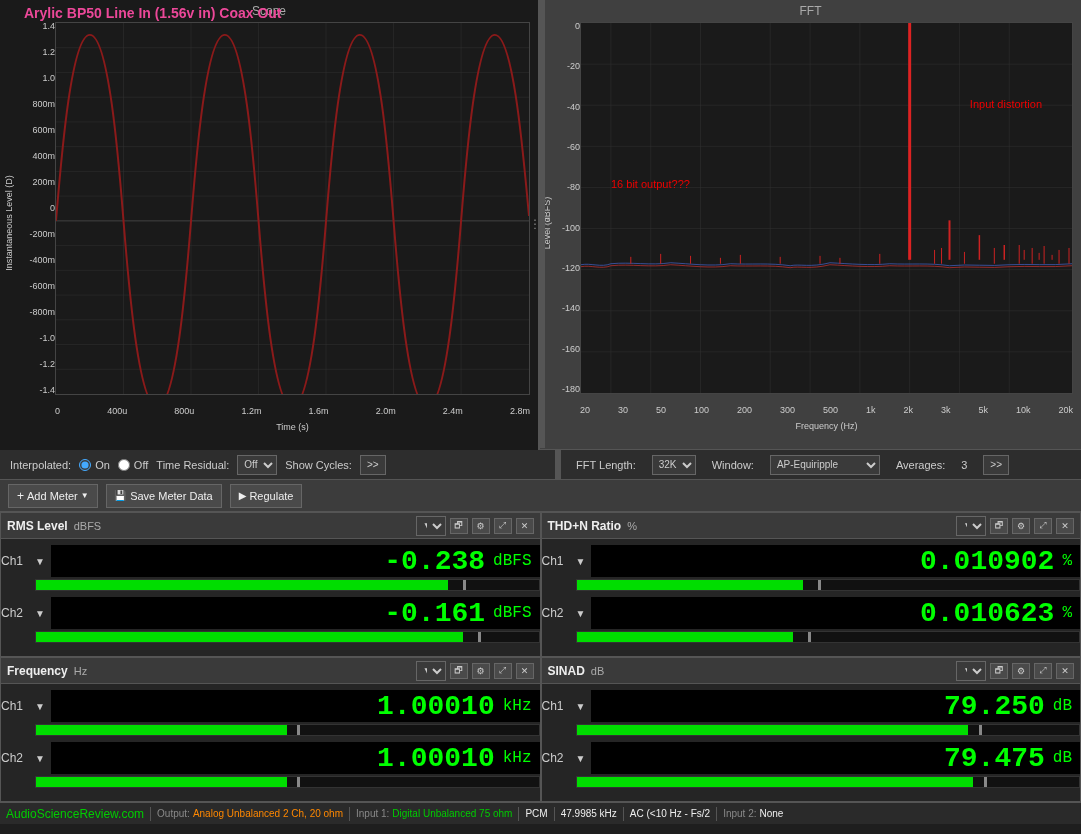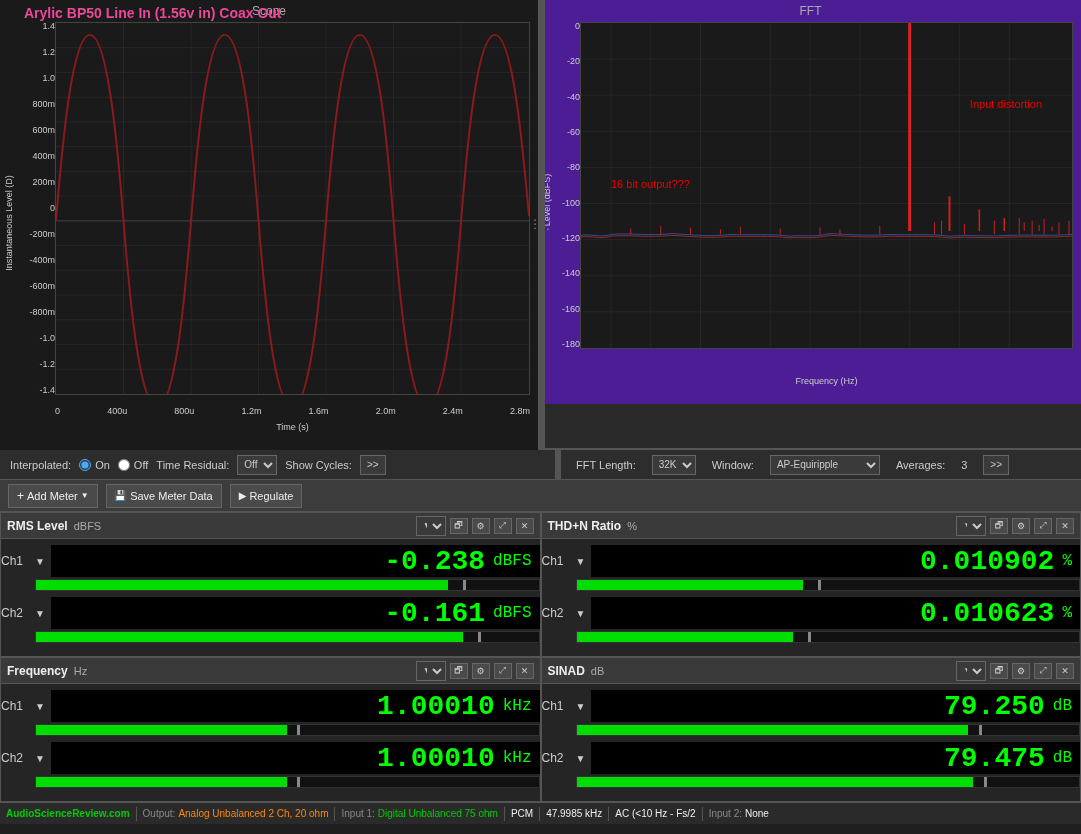--- a/index.html
+++ b/index.html
@@ -24,23 +24,23 @@
     .scope-panel {
       width: 540px;
       height: 450px;
       border-right: 2px solid #555;
       position: relative;
       background: #1a1a1a;
     }
 
     .fft-panel {
       width: 541px;
-      height: 404px;
+      height: 449px;
       position: relative;
-      background: #4c1d95;
+      background: #404040;
     }
 
     .panel-title {
       position: absolute;
       top: 4px;
       left: 50%;
       transform: translateX(-50%);
       color: #aaa;
       font-size: 12px;
       font-weight: normal;
@@ -539,20 +539,35 @@
         <line x1="465" y1="226" x2="465" y2="244" stroke="#cc2222" stroke-width="1"></line>
         <line x1="480" y1="230" x2="480" y2="244" stroke="#cc2222" stroke-width="1"></line>
         <line x1="490" y1="228" x2="490" y2="244" stroke="#cc2222" stroke-width="1"></line>
       </svg>
       
       
       <div class="annotation-text" style="left:30px;top:155px;">16 bit output???</div>
       <div class="annotation-text" style="right:30px;top:75px;">Input distortion</div>
     </div>
 
+    <div style="position:absolute;bottom:34px;left:40px;right:8px;display:flex;justify-content:space-between;">
+      <span class="x-label">20</span>
+      <span class="x-label">30</span>
+      <span class="x-label">50</span>
+      <span class="x-label">100</span>
+      <span class="x-label">200</span>
+      <span class="x-label">300</span>
+      <span class="x-label">500</span>
+      <span class="x-label">1k</span>
+      <span class="x-label">2k</span>
+      <span class="x-label">3k</span>
+      <span class="x-label">5k</span>
+      <span class="x-label">10k</span>
+      <span class="x-label">20k</span>
+    </div>
 
     <div style="position:absolute;bottom:18px;left:40px;right:8px;text-align:center;font-size:9px;color:#ccc;">Frequency (Hz)</div>
   </div>
 </div>
 
 <div class="controls-bar">
   <div class="controls-left" style="display:flex;align-items:center;gap:8px;width:540px;">
     <span class="control-label">Interpolated:</span>
     <div class="radio-group">
       <input type="radio" class="radio-input" name="interp" checked="" style="">
@@ -793,21 +808,21 @@
             <div class="ch-bar-marker" style="left:81%;"></div>
           </div>
         </div>
       </div>
     </div>
   </div>
 
 </div>
 
 <div class="status-bar">
-  <span class="status-val-green" style="font-weight:bold;font-size:10px;">AudioScienceReview.com</span>
+  <span class="status-val-green" style="font-weight:normal;font-size:12px;">AudioScienceReview.com</span>
   <div class="status-sep"></div>
   <div class="status-item">
     <span class="status-key">Output:</span>
     <span class="status-val-orange">Analog Unbalanced 2 Ch, 20 ohm</span>
   </div>
   <div class="status-sep"></div>
   <div class="status-item">
     <span class="status-key">Input 1:</span>
     <span class="status-val-green">Digital Unbalanced 75 ohm</span>
   </div>

